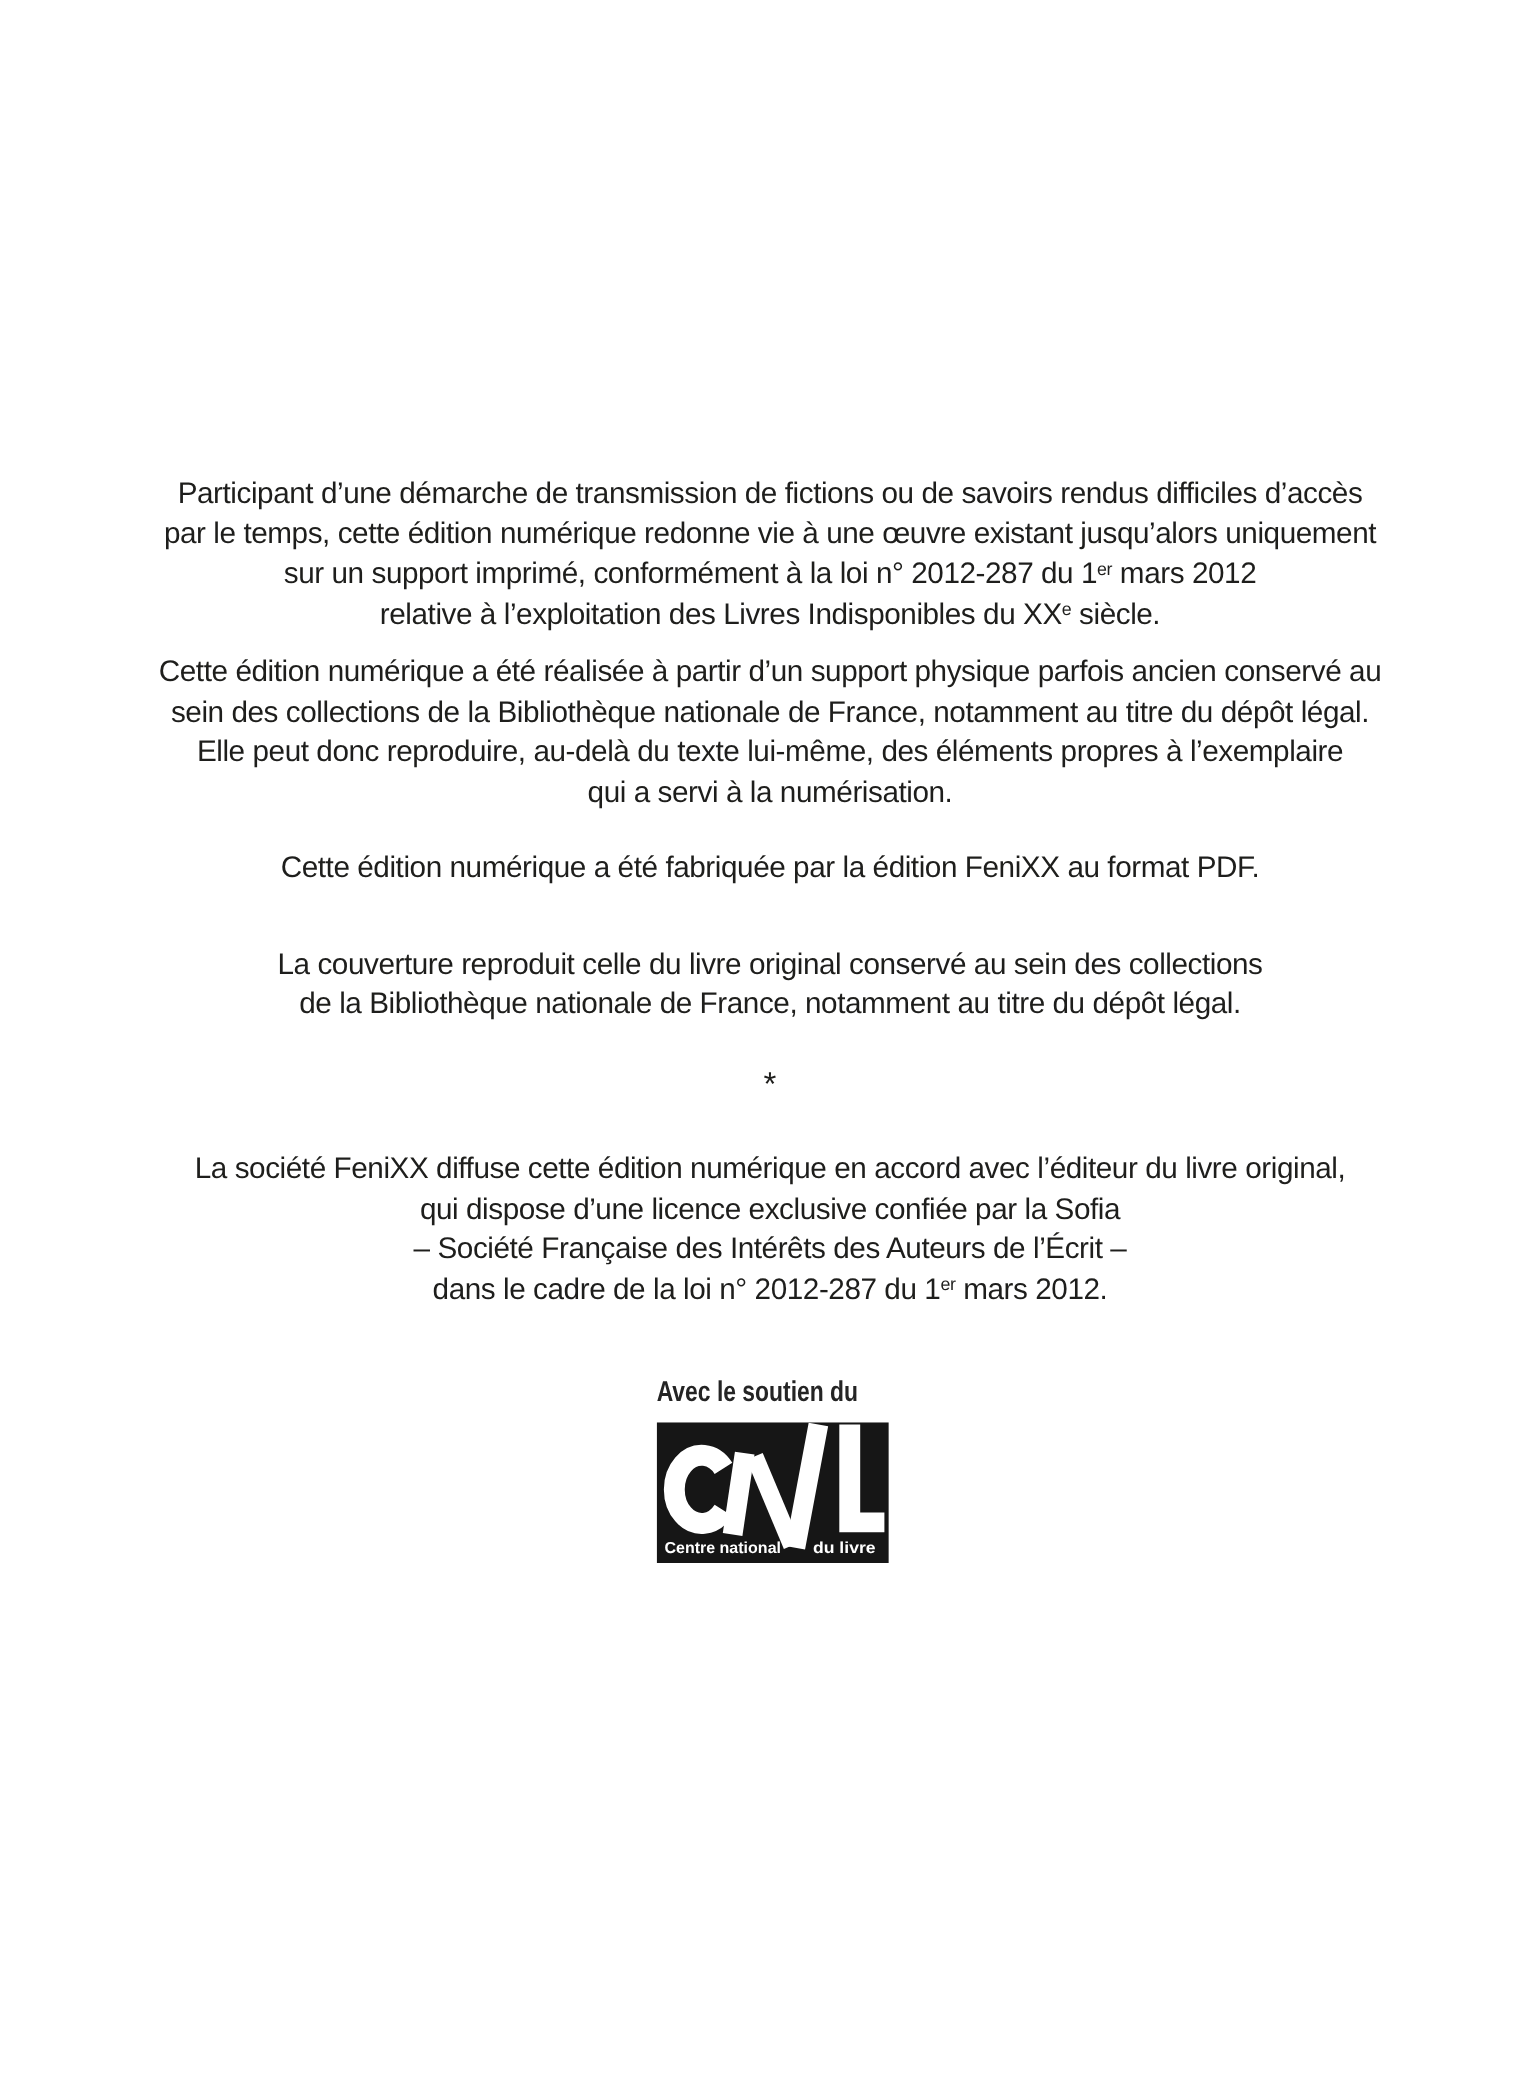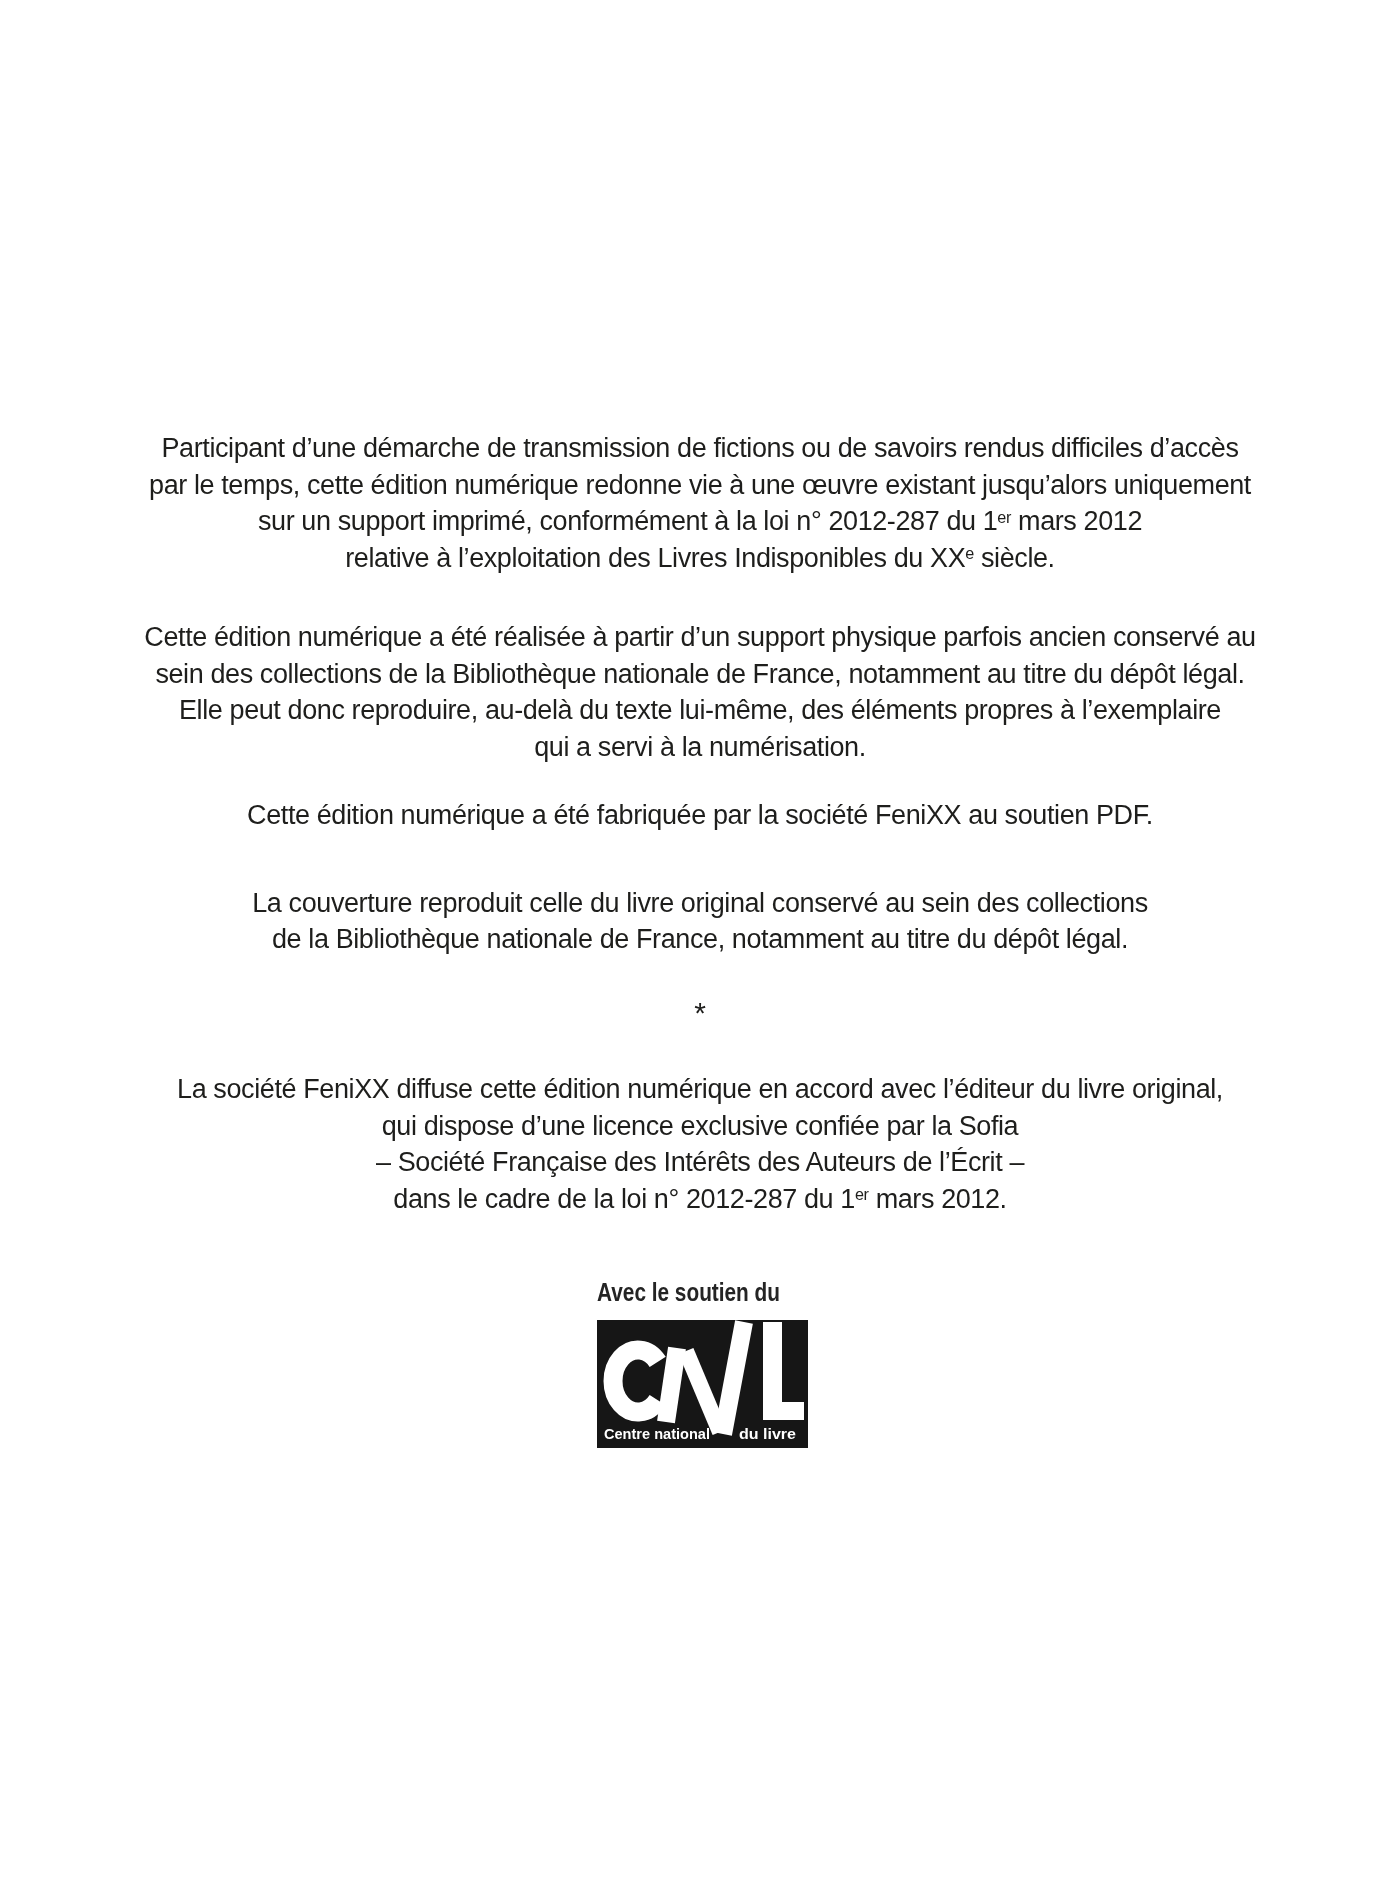--- a/index.html
+++ b/index.html
@@ -25,21 +25,21 @@
     line-height: 36.5px;
     letter-spacing: -0.4px;
   }
   .para sup {
     font-size: 60%;
     line-height: 0;
     vertical-align: baseline;
     position: relative;
     top: -0.45em;
   }
-  .para-2 { margin-top: 43px; }
+  .para-2 { margin-top: 16px; }
   .para-3 { margin-top: 32px; }
   .para-4 { margin-top: 51px; }
   .separator {
     margin-top: 37px;
     font-size: 30px;
     line-height: 36.5px;
   }
   .para-5 { margin-top: 40px; }
   .logo-block {
     width: 211px;
@@ -69,21 +69,21 @@
 </style>
 </head>
 <body>
 
 <div class="page">
 
   <p class="para para-1">Participant d’une démarche de transmission de fictions ou de savoirs rendus difficiles d’accès<br>par le temps, cette édition numérique redonne vie à une œuvre existant jusqu’alors uniquement<br>sur un support imprimé, conformément à la loi n° 2012-287 du 1<sup>er</sup> mars 2012<br>relative à l’exploitation des Livres Indisponibles du XX<sup>e</sup> siècle.</p>
 
   <p class="para para-2">Cette édition numérique a été réalisée à partir d’un support physique parfois ancien conservé au<br>sein des collections de la Bibliothèque nationale de France, notamment au titre du dépôt légal.<br>Elle peut donc reproduire, au-delà du texte lui-même, des éléments propres à l’exemplaire<br>qui a servi à la numérisation.</p>
 
-  <p class="para para-3">Cette édition numérique a été fabriquée par la société FeniXX au soutien PDF.</p>
+  <p class="para para-3">Cette édition numérique a été fabriquée par la édition FeniXX au format PDF.</p>
 
   <p class="para para-4">La couverture reproduit celle du livre original conservé au sein des collections<br>de la Bibliothèque nationale de France, notamment au titre du dépôt légal.</p>
 
   <div class="separator">*</div>
 
   <p class="para para-5">La société FeniXX diffuse cette édition numérique en accord avec l’éditeur du livre original,<br>qui dispose d’une licence exclusive confiée par la Sofia<br>– Société Française des Intérêts des Auteurs de l’Écrit –<br>dans le cadre de la loi n° 2012-287 du 1<sup>er</sup> mars 2012.</p>
 
   <div class="logo-block">
     <div class="support-label">Avec le soutien du</div>
 

